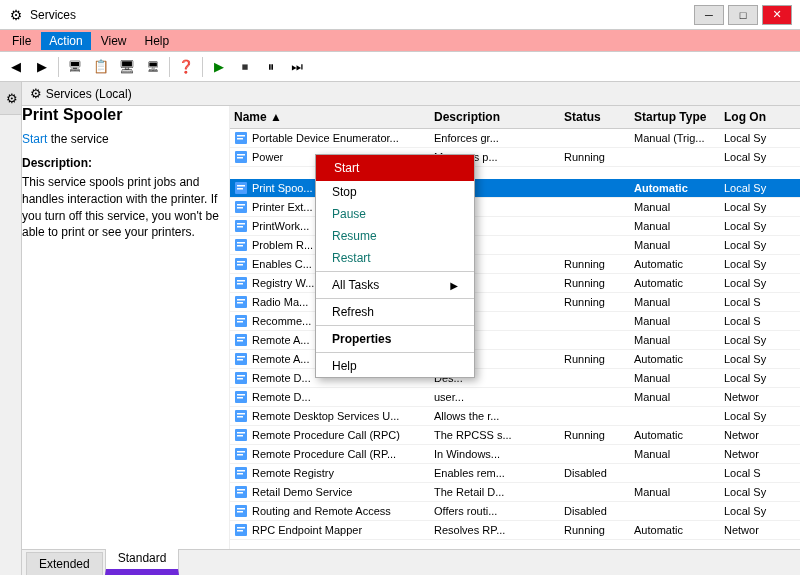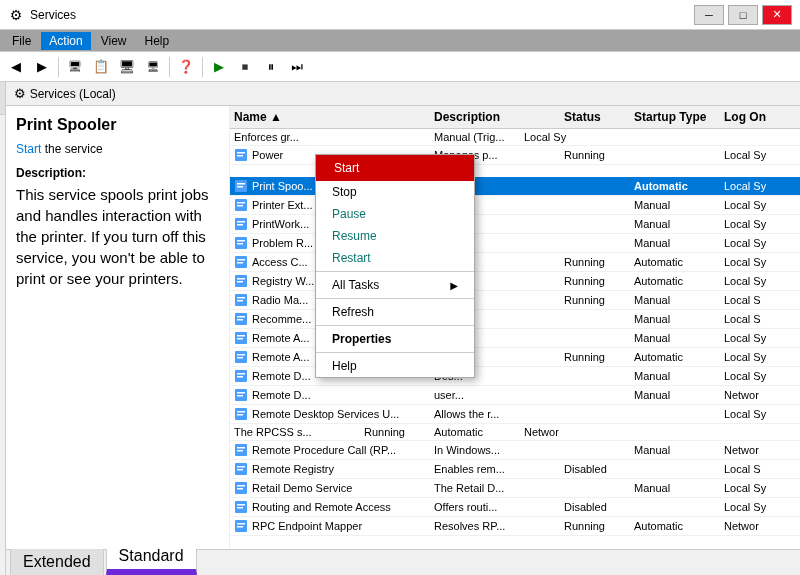--- a/index.html
+++ b/index.html
@@ -7,21 +7,21 @@
 
     
     .titlebar { background: #fff; display: flex; align-items: center; justify-content: space-between; padding: 6px 8px; border-bottom: 1px solid #ccc; height: 30px; }
     .titlebar-left { display: flex; align-items: center; gap: 6px; font-size: 12px; color: #000; }
     .titlebar-icon { width: 16px; height: 16px; display: flex; align-items: center; justify-content: center; font-size: 14px; }
     .titlebar-controls { display: flex; gap: 4px; }
     .titlebar-btn { width: 30px; height: 20px; background: #e0e0e0; border: 1px solid #aaa; display: flex; align-items: center; justify-content: center; cursor: pointer; font-size: 11px; }
     .titlebar-btn.close { background: #e81123; color: white; }
 
     
-    .menubar { background: #a3a3a3; display: flex; align-items: center; padding: 2px 4px; border-bottom: 1px solid #ccc; height: 22px; gap: 2px; }
+    .menubar { background: #fca5a5; display: flex; align-items: center; padding: 2px 4px; border-bottom: 1px solid #ccc; height: 22px; gap: 2px; }
     .menu-item { padding: 2px 8px; cursor: pointer; font-size: 12px; }
     .menu-item.active { background: #0078d7; color: white; }
 
     
     .toolbar { background: #fff; display: flex; align-items: center; padding: 2px 4px; border-bottom: 1px solid #ccc; height: 30px; gap: 2px; }
     .toolbar-btn { width: 24px; height: 24px; background: transparent; border: 1px solid transparent; display: flex; align-items: center; justify-content: center; cursor: pointer; font-size: 13px; }
     .toolbar-sep { width: 1px; height: 20px; background: #ccc; margin: 0 2px; }
 
     
     .main { display: flex; height: calc(575px - 82px); }
@@ -30,25 +30,25 @@
     .sidebar { width: 130px; background: #f0f0f0; border-right: 1px solid #ccc; overflow: hidden; }
     .sidebar-header { background: #e0e0e0; padding: 4px 6px; font-size: 12px; display: flex; align-items: center; gap: 4px; border-bottom: 1px solid #ccc; }
 
     
     .content { flex: 1; display: flex; flex-direction: column; background: #fff; }
 
     
     .services-container { display: flex; flex: 1; overflow: hidden; position: relative; }
 
     
-    .info-panel { width: 224px; padding: 10px; background: #fff; border-right: 1px solid #eee; font-size: 12px; }
+    .info-panel { width: 208px; background: #fff; border-right: 1px solid #eee; font-size: 12px; }
     .info-title { font-size: 16px; font-weight: bold; margin-bottom: 8px; }
     .info-link { color: #0078d7; cursor: pointer; text-decoration: none; }
     .info-desc-label { font-weight: bold; margin-top: 10px; margin-bottom: 4px; }
-    .info-desc-text { font-size: 15px; line-height: 1.4; color: #000; }
+    .info-desc-text { font-size: 12px; line-height: 1.4; color: #000; }
 
     
     .services-list { flex: 1; overflow: hidden; position: relative; }
     .services-header { display: flex; background: #f0f0f0; border-bottom: 1px solid #ccc; font-weight: bold; font-size: 12px; padding: 2px 0; }
     .col-name { width: 200px; padding: 2px 4px; cursor: pointer; }
     .col-desc { width: 130px; padding: 2px 4px; }
     .col-status { width: 70px; padding: 2px 4px; }
     .col-startup { width: 90px; padding: 2px 4px; }
     .col-logon { width: 80px; padding: 2px 4px; }
 
@@ -65,21 +65,21 @@
     
     .context-menu { position: absolute; top: 48px; left: 85px; background: #fff; border: 1px solid #aaa; box-shadow: 3px 3px 8px rgba(0,0,0,0.3); z-index: 100; min-width: 160px; }
     .ctx-item { padding: 4px 16px; cursor: pointer; font-size: 12px; display: flex; align-items: center; justify-content: space-between; }
     .ctx-item.highlighted { background: #c00; color: white; border: 2px solid #c00; }
     .ctx-item.disabled { color: #0f766e; cursor: default; }
     .ctx-sep { height: 1px; background: #ccc; margin: 2px 0; }
     .ctx-arrow { font-size: 10px; }
 
     
     .bottom-tabs { display: flex; border-top: 1px solid #ccc; background: #f0f0f0; height: 26px; align-items: flex-end; padding: 0 4px; }
-    .tab { padding: 4px 12px; font-size: 16px; cursor: pointer; background: #e0e0e0; border: 1px solid #ccc; border-bottom: none; margin-right: 2px; }
+    .tab { padding: 4px 12px; font-size: 12px; cursor: pointer; background: #e0e0e0; border: 1px solid #ccc; border-bottom: none; margin-right: 2px; }
     .tab.active { background: #fff; border-bottom: 6px solid #6d28d9; }
     
     .services-list-inner { display: flex; flex-direction: column; }
   </style>
 </head>
 <body>
 
 <div class="titlebar">
   <div class="titlebar-left">
     <div class="titlebar-icon">⚙</div>
@@ -149,20 +149,28 @@
           <div class="col-name">Name ▲</div>
           <div class="col-desc">Description</div>
           <div class="col-status">Status</div>
           <div class="col-startup">Startup Type</div>
           <div class="col-logon">Log On</div>
         </div>
 
         <div class="services-list-inner">
 
           <div class="service-row">
+            <div class="service-cell name">
+              <svg class="service-icon" viewBox="0 0 14 14">
+                  <rect x="1" y="1" width="12" height="12" fill="#4a9eff" rx="1"></rect>
+                  <rect x="3" y="4" width="8" height="1.5" fill="white"></rect>
+                  <rect x="3" y="7" width="6" height="1.5" fill="white"></rect>
+                </svg>
+              <span>Portable Device Enumerator...</span>
+            </div>
             <div class="service-cell desc">Enforces gr...</div>
             <div class="service-cell status"></div>
             <div class="service-cell startup">Manual (Trig...</div>
             <div class="service-cell logon">Local Sy</div>
           </div>
 
           <div class="service-row">
             <div class="service-cell name">
               <svg class="service-icon" viewBox="0 0 14 14">
                   <rect x="1" y="1" width="12" height="12" fill="#4a9eff" rx="1"></rect>
@@ -237,21 +245,21 @@
             <div class="service-cell logon">Local Sy</div>
           </div>
 
           <div class="service-row">
             <div class="service-cell name">
               <svg class="service-icon" viewBox="0 0 14 14">
                   <rect x="1" y="1" width="12" height="12" fill="#4a9eff" rx="1"></rect>
                   <rect x="3" y="4" width="8" height="1.5" fill="white"></rect>
                   <rect x="3" y="7" width="6" height="1.5" fill="white"></rect>
                 </svg>
-              <span>Access C...</span>
+              <span>Enables C...</span>
             </div>
             <div class="service-cell desc">vice ...</div>
             <div class="service-cell status">Running</div>
             <div class="service-cell startup">Automatic</div>
             <div class="service-cell logon">Local Sy</div>
           </div>
 
           <div class="service-row">
             <div class="service-cell name">
               <svg class="service-icon" viewBox="0 0 14 14">
@@ -366,20 +374,28 @@
                 </svg>
               <span>Remote Desktop Services U...</span>
             </div>
             <div class="service-cell desc">Allows the r...</div>
             <div class="service-cell status"></div>
             <div class="service-cell startup"></div>
             <div class="service-cell logon">Local Sy</div>
           </div>
 
           <div class="service-row">
+            <div class="service-cell name">
+              <svg class="service-icon" viewBox="0 0 14 14">
+                  <rect x="1" y="1" width="12" height="12" fill="#4a9eff" rx="1"></rect>
+                  <rect x="3" y="4" width="8" height="1.5" fill="white"></rect>
+                  <rect x="3" y="7" width="6" height="1.5" fill="white"></rect>
+                </svg>
+              <span>Remote Procedure Call (RPC)</span>
+            </div>
             <div class="service-cell desc">The RPCSS s...</div>
             <div class="service-cell status">Running</div>
             <div class="service-cell startup">Automatic</div>
             <div class="service-cell logon">Networ</div>
           </div>
 
           <div class="service-row">
             <div class="service-cell name">
               <svg class="service-icon" viewBox="0 0 14 14">
                   <rect x="1" y="1" width="12" height="12" fill="#4a9eff" rx="1"></rect>

